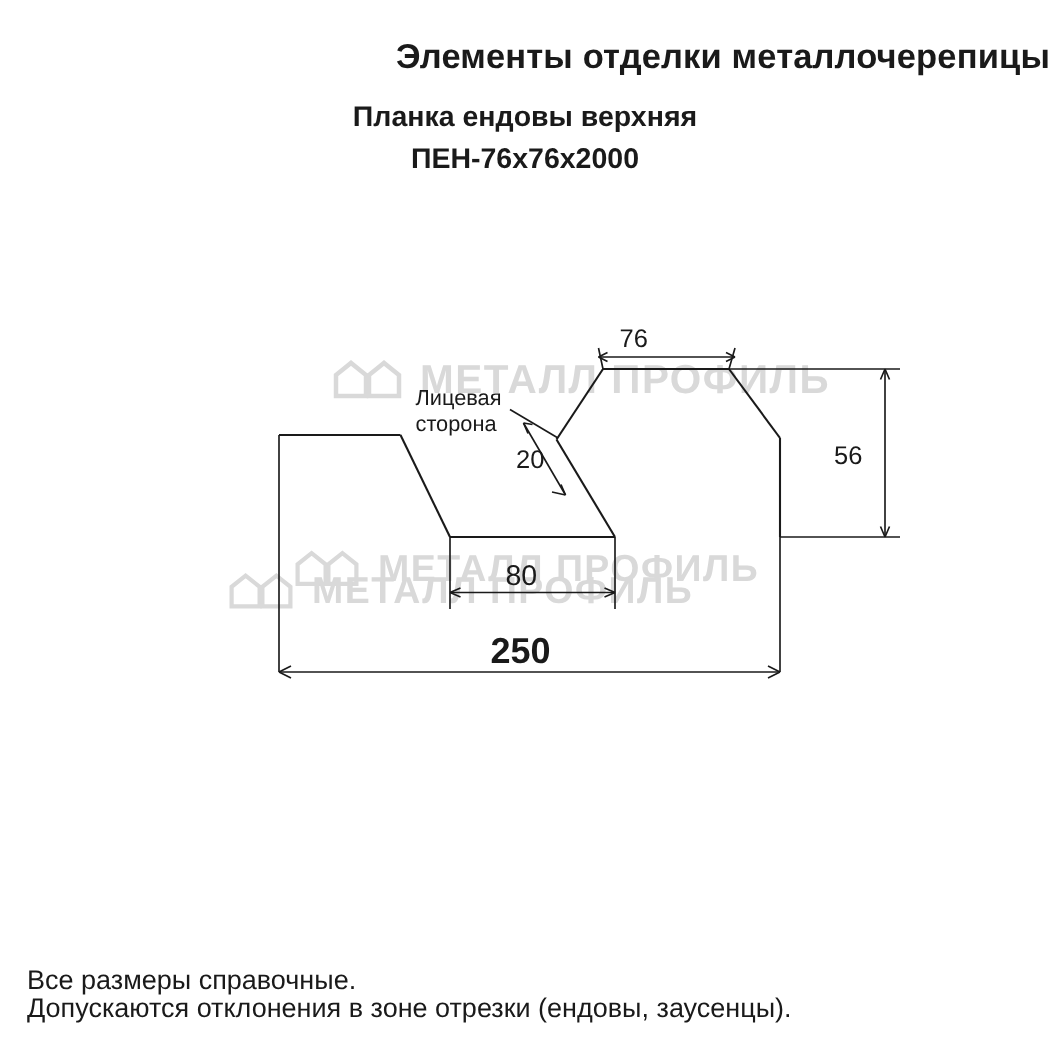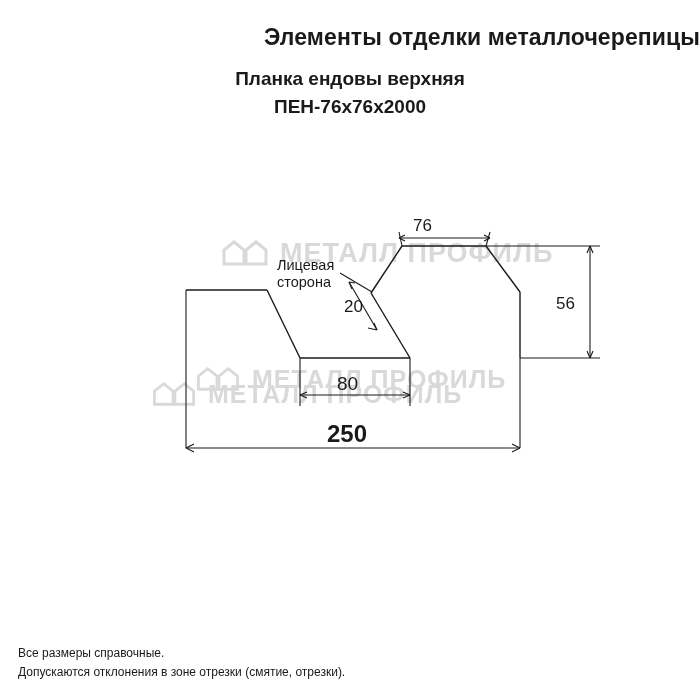--- a/index.html
+++ b/index.html
@@ -86,21 +86,21 @@
   .wm-3 {
     left: 152px;
     top: 200px;
     font-size: 25px;
   }
   .wm-logo svg { display: block; }
   .footer {
     position: absolute;
     left: 18px;
     bottom: 18px;
-    font-size: 12px;
+    font-size: 18px;
     line-height: 19px;
     color: #1a1a1a;
   }
   svg text {
     font-family: "Liberation Sans", sans-serif;
     fill: #1a1a1a;
   }
 </style>
 </head>
 <body>
@@ -213,16 +213,16 @@
         <path d="M186 268 L194 264 M186 268 L194 272"></path>
         <path d="M520 268 L512 264 M520 268 L512 272"></path>
       </g>
       <text x="327" y="262" font-size="24" font-weight="bold">250</text>
 
     </svg>
   </div>
 
   <div class="footer">
     <div>Все размеры справочные.</div>
-    <div>Допускаются отклонения в зоне отрезки (смятие, отрезки).</div>
+    <div>Допускаются отклонения в зоне отрезки (ендовы, заусенцы).</div>
   </div>
 
 </div>
 
 </body></html>

